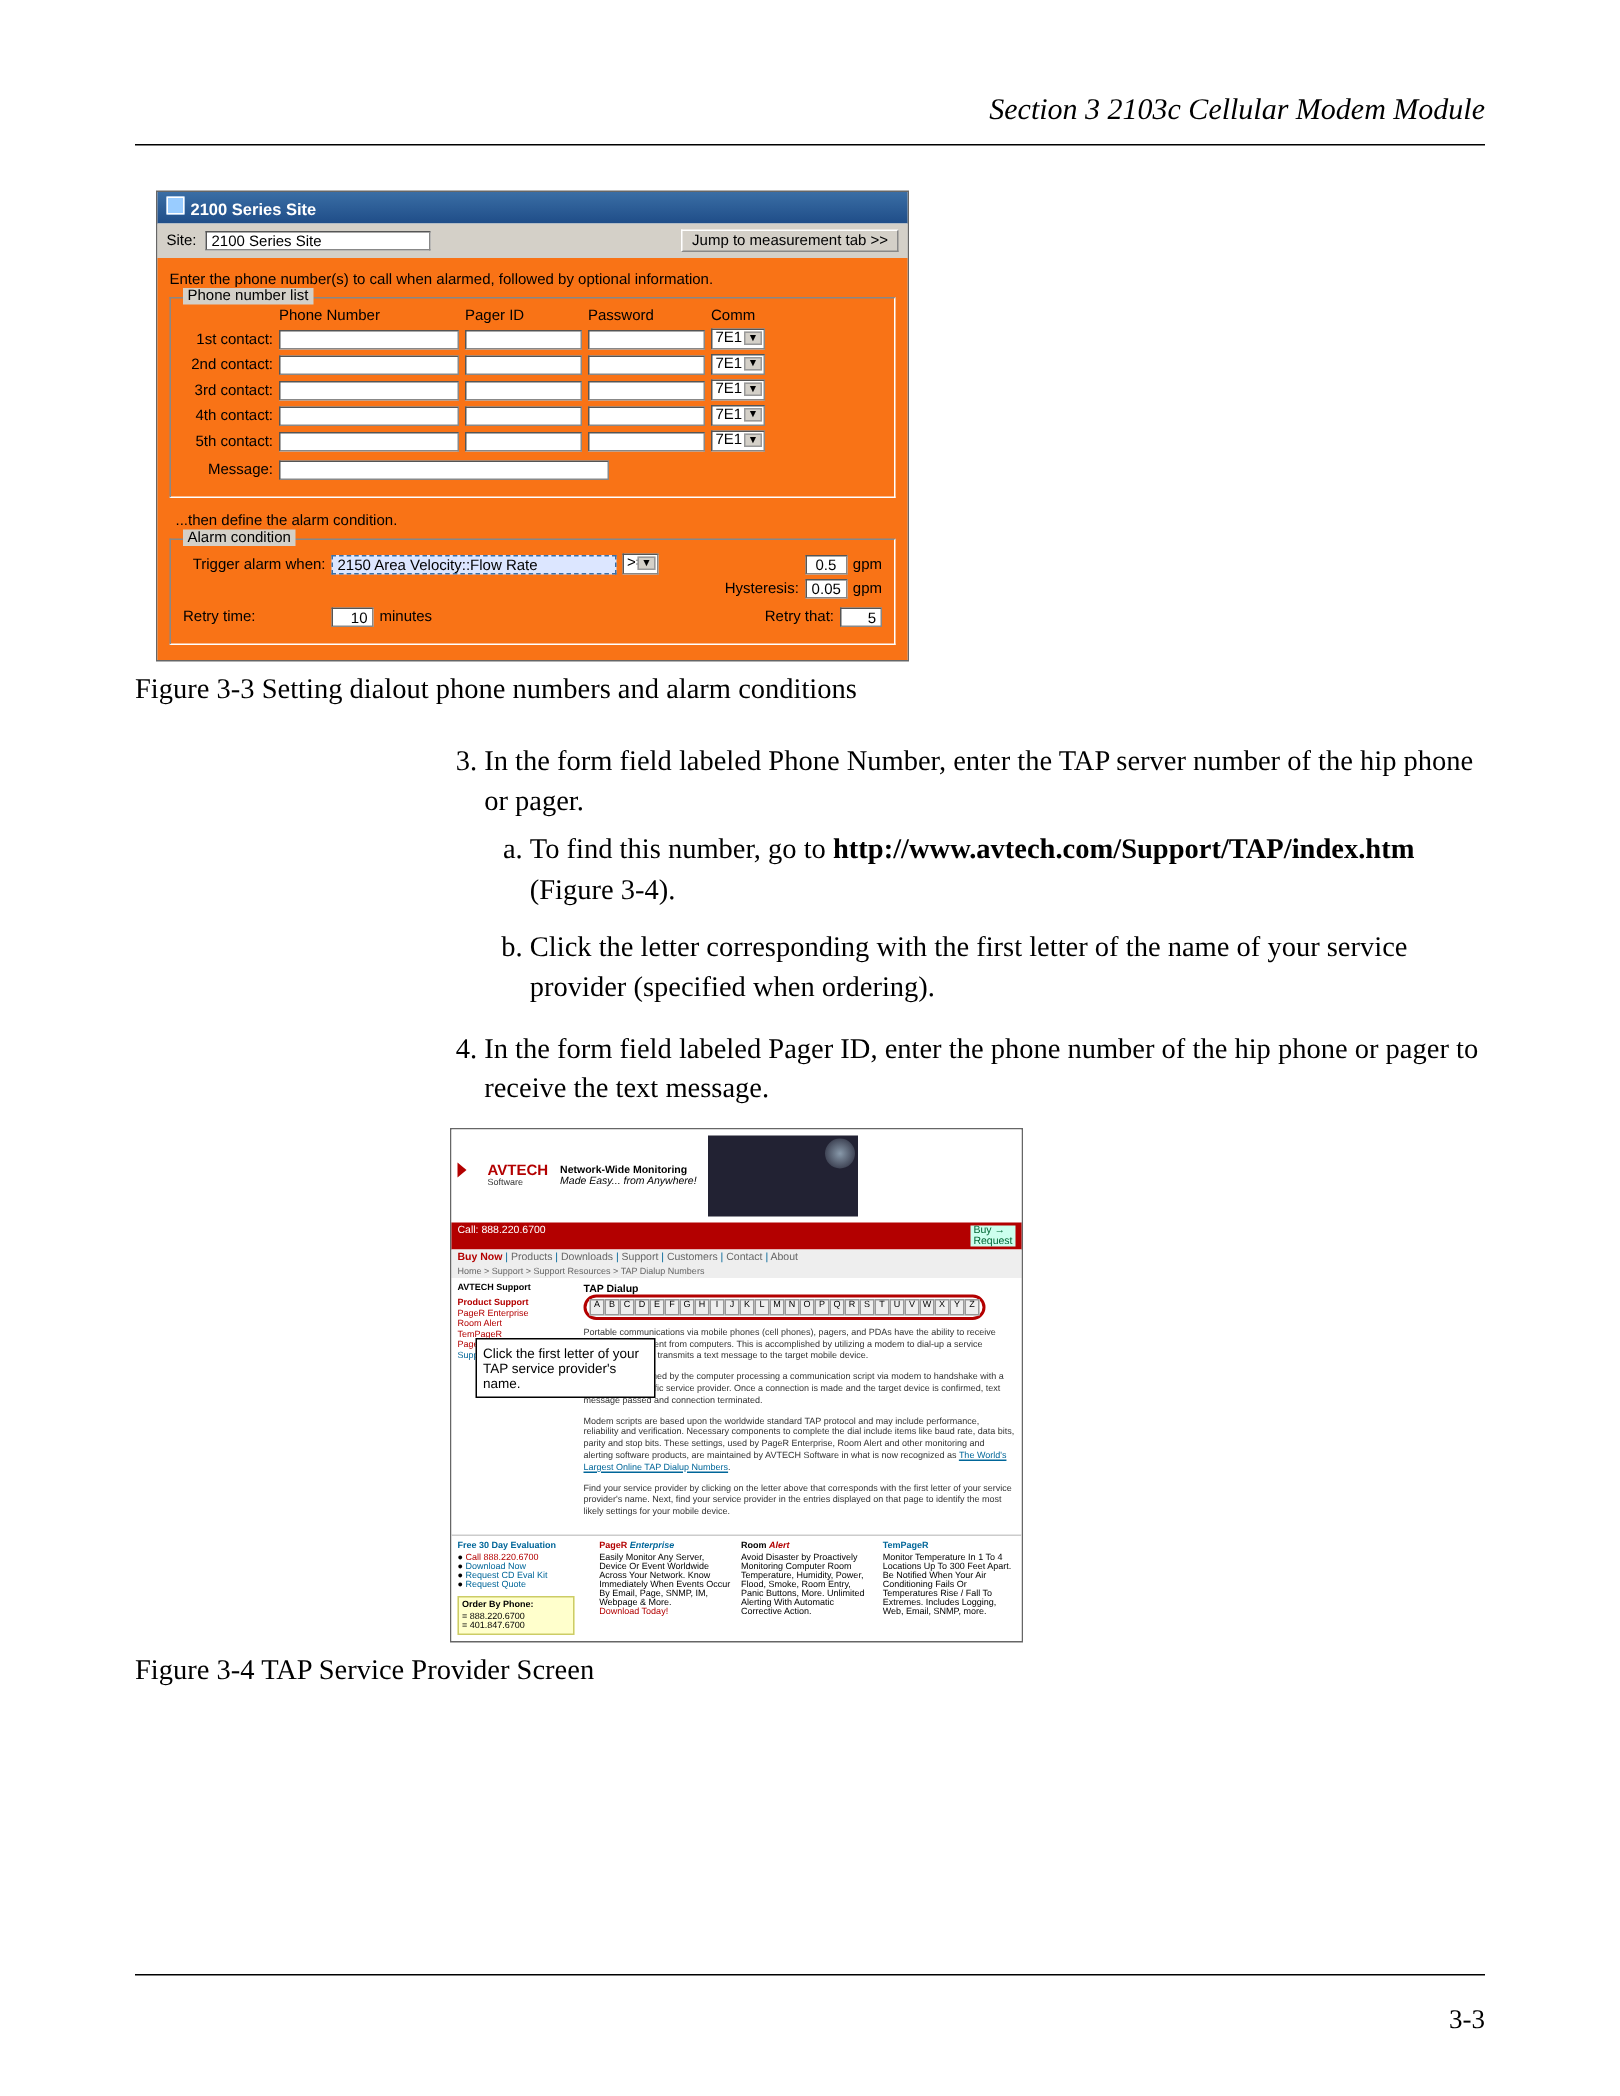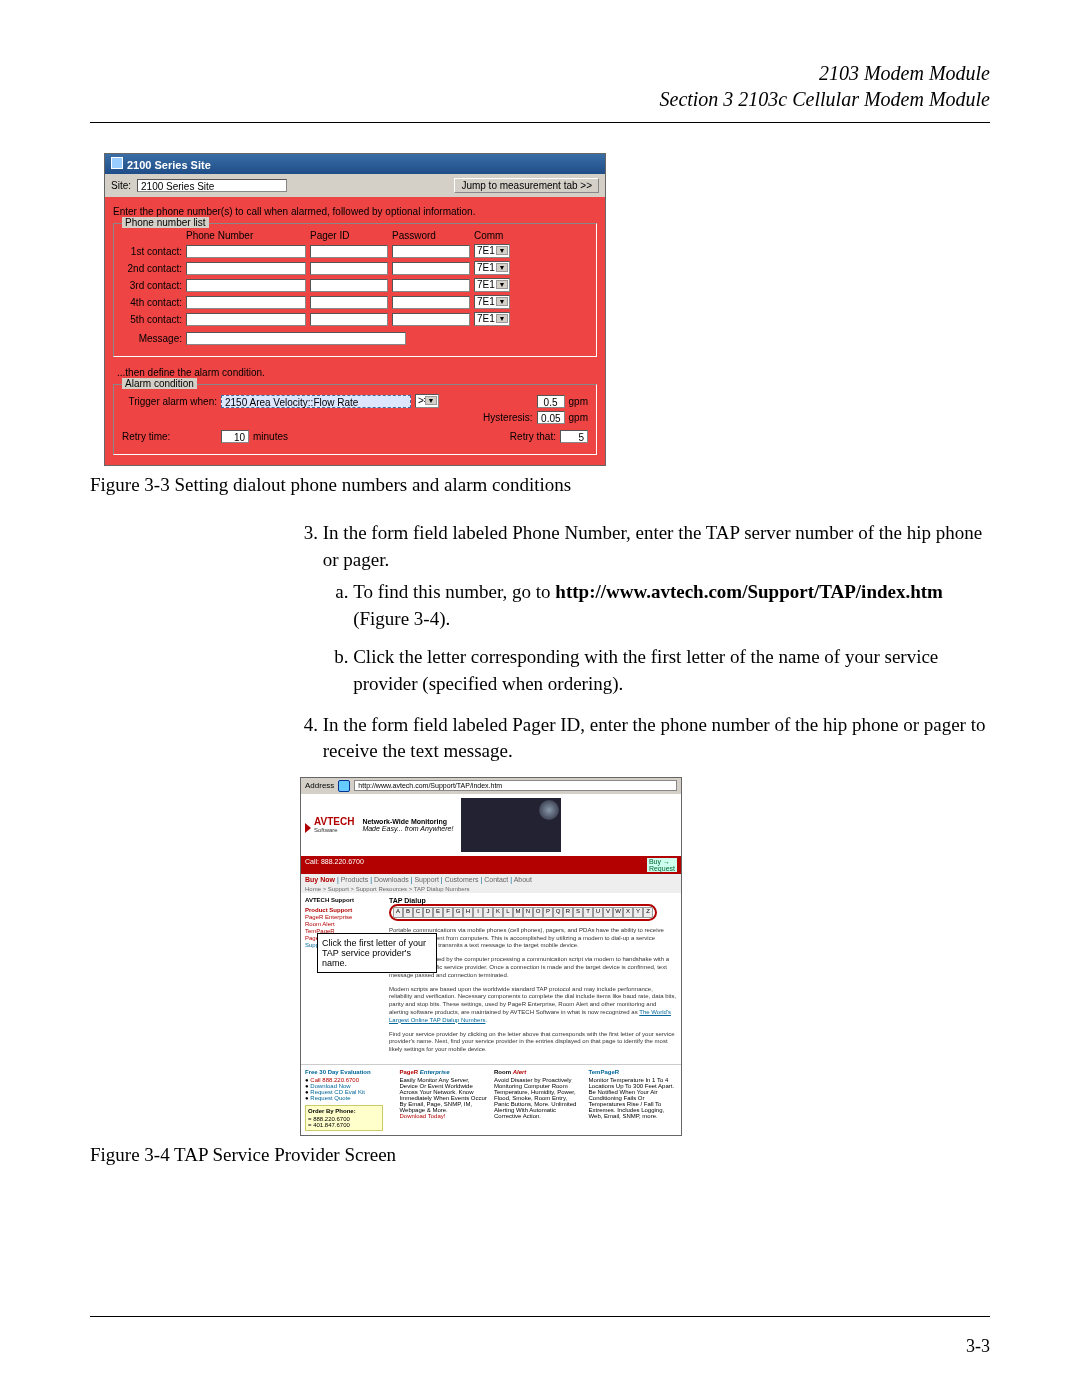--- a/index.html
+++ b/index.html
@@ -18,21 +18,21 @@
 
 .shot1{width:500px;margin-left:14px;border:1px solid #666;font-family:Tahoma,Arial,sans-serif;font-size:10px;color:#000;font-style:normal}
 .titlebar{background:linear-gradient(#3a6ea5,#1f4d88);color:#fff;padding:3px 6px;font-size:11px;font-weight:bold}
 .titlebar .ic{display:inline-block;width:10px;height:10px;background:#9cf;border:1px solid #fff;margin-right:4px}
 .toolbar{background:#d4d0c8;padding:4px 6px;display:flex;align-items:center;gap:6px}
 .sunken{background:#fff;border:1px solid #888;border-top-color:#555;border-left-color:#555;padding:1px 3px;height:13px;box-sizing:border-box;font-size:10px}
 .btn3d{background:#d4d0c8;border:1px solid #fff;border-right-color:#888;border-bottom-color:#888;padding:1px 6px;font-size:10px}
 .tabs{background:#d4d0c8;padding:3px 4px 0 4px;display:flex;gap:2px;border-bottom:1px solid #888}
 .tab{background:#d4d0c8;border:1px solid #888;border-bottom:none;padding:2px 5px;font-size:10px}
 .tab.active{background:#e2e0da;position:relative;top:1px}
-.panel{background:#ef4444;padding:6px 8px 10px 8px}
+.panel{background:#f97316;padding:6px 8px 10px 8px}
 .instr{font-size:10px;margin:3px 0 4px 0}
 .groupbox{border:1px solid #fff;border-top-color:#888;border-left-color:#888;padding:6px 8px 8px 8px;position:relative;margin-top:6px}
 .gbtitle{position:absolute;top:-7px;left:8px;background:#d4d0c8;padding:0 3px;font-size:10px}
 .row{display:flex;align-items:center;gap:4px;margin:3px 0}
 .row .lbl{width:60px;text-align:right;font-size:10px}
 .ph{width:120px}
 .pg{width:78px}
 .pw{width:78px}
 .sel{background:#fff;border:1px solid #888;border-top-color:#555;border-left-color:#555;font-size:10px;height:14px;width:36px;position:relative;padding-left:2px;box-sizing:border-box}
 .sel:after{content:"▼";font-size:7px;position:absolute;right:1px;top:1px;background:#d4d0c8;border:1px solid #999;width:10px;text-align:center}
@@ -44,21 +44,21 @@
 .note{font-size:10px;margin:10px 0 2px 4px}
 .trig{width:190px;background:#dce6ff;border:1px dashed #3a6ea5}
 .small-in{width:28px}
 .unit{font-size:10px}
 
 
 .shot2{width:380px;margin-left:210px;border:1px solid #666;font-family:Verdana,Arial,sans-serif;font-size:7px;color:#000;font-style:normal}
 .addr{background:#d4d0c8;padding:2px 4px;display:flex;align-items:center;gap:4px;font-size:8px}
 .addr .url{background:#fff;border:1px solid #888;flex:1;padding:1px 3px;font-size:7px}
 .whdr{background:#fff;display:flex;align-items:center;padding:4px;gap:8px}
-.logo{display:flex;align-items:flex-end;gap:3px;font-weight:bold;color:#b30000;font-size:10px}
+.logo{display:flex;align-items:flex-start;gap:14px;font-weight:bold;color:#b30000;font-size:10px}
 .logo .tri{width:0;height:0;border-left:6px solid #b30000;border-top:5px solid transparent;border-bottom:5px solid transparent}
 .tagline{font-size:7px;font-weight:bold}
 .redbar{background:#b30000;color:#fff;padding:2px 4px;display:flex;justify-content:space-between;font-size:7px}
 .nav{background:#eee;padding:2px 4px;font-size:7px;color:#069}
 .nav span{color:#666}
 .crumb{background:#eee;padding:1px 4px;font-size:6px;color:#666}
 .wmain{display:flex;background:#fff}
 .wside{width:76px;padding:4px;font-size:6px}
 .wside b{color:#000}
 .wside a{color:#b30000;display:block;margin:1px 0}
@@ -76,21 +76,20 @@
 .pcol .b{color:#069}
 .orderbox{width:72px;background:#ffc;border:1px solid #cc6;font-size:6px;padding:2px}
 .banner{width:96px;height:50px;background:#223;color:#fff;font-size:6px;padding:2px;position:relative;overflow:hidden}
 .banner:before{content:"";position:absolute;right:2px;top:2px;width:20px;height:20px;border-radius:50%;background:radial-gradient(#89a,#223)}
 </style>
 </head>
 <body>
 
 <div class="page">
   <div class="hdr">
-    <div>2103 Modem Module</div>
     <div>Section 3  2103c Cellular Modem Module</div>
     <div class="hr"></div>
   </div>
 
   <div class="shot1">
     <div class="titlebar"><span class="ic"></span><span>2100 Series Site</span></div>
     <div class="toolbar">
       <span>Site:</span>
       <span class="sunken" style="width:150px">2100 Series Site</span>
       <span style="flex:1"></span>
@@ -183,25 +182,20 @@
         <ol class="sub">
           <li><span>To find this number, go to</span> <span class="bold">http://www.avtech.com/Support/TAP/index.htm</span> <span>(Figure 3-4).</span></li>
           <li>Click the letter corresponding with the first letter of the name of your service provider (specified when ordering).</li>
         </ol>
       </li>
       <li>In the form field labeled Pager ID, enter the phone number of the hip phone or pager to receive the text message.</li>
     </ol>
   </div>
 
   <div class="shot2">
-    <div class="addr">
-        <span>Address</span>
-        <span style="width:10px;height:10px;background:#6cf;border:1px solid #039;border-radius:2px"></span>
-        <span class="url">http://www.avtech.com/Support/TAP/index.htm</span>
-      </div>
     <div class="whdr">
       <div class="logo">
           <span class="tri"></span>
           <div>
             <div>AVTECH</div>
             <div style="font-size:6px;color:#333;font-weight:normal">Software</div>
           </div>
         </div>
       <div class="tagline">
           <div>Network-Wide Monitoring</div>

